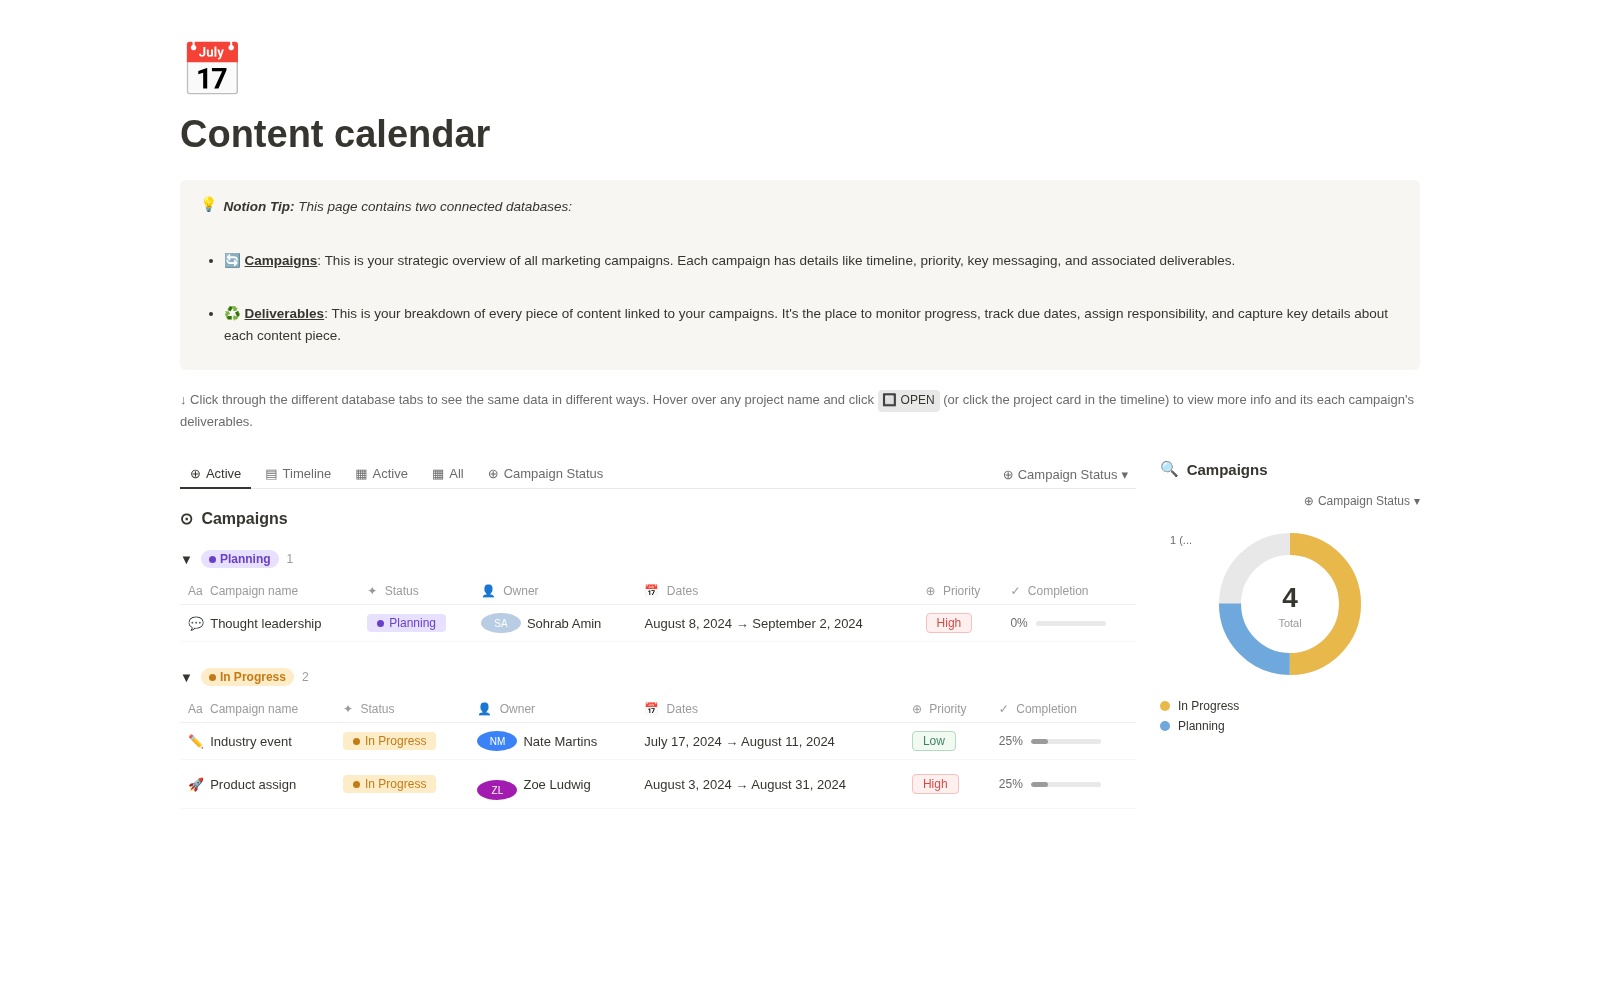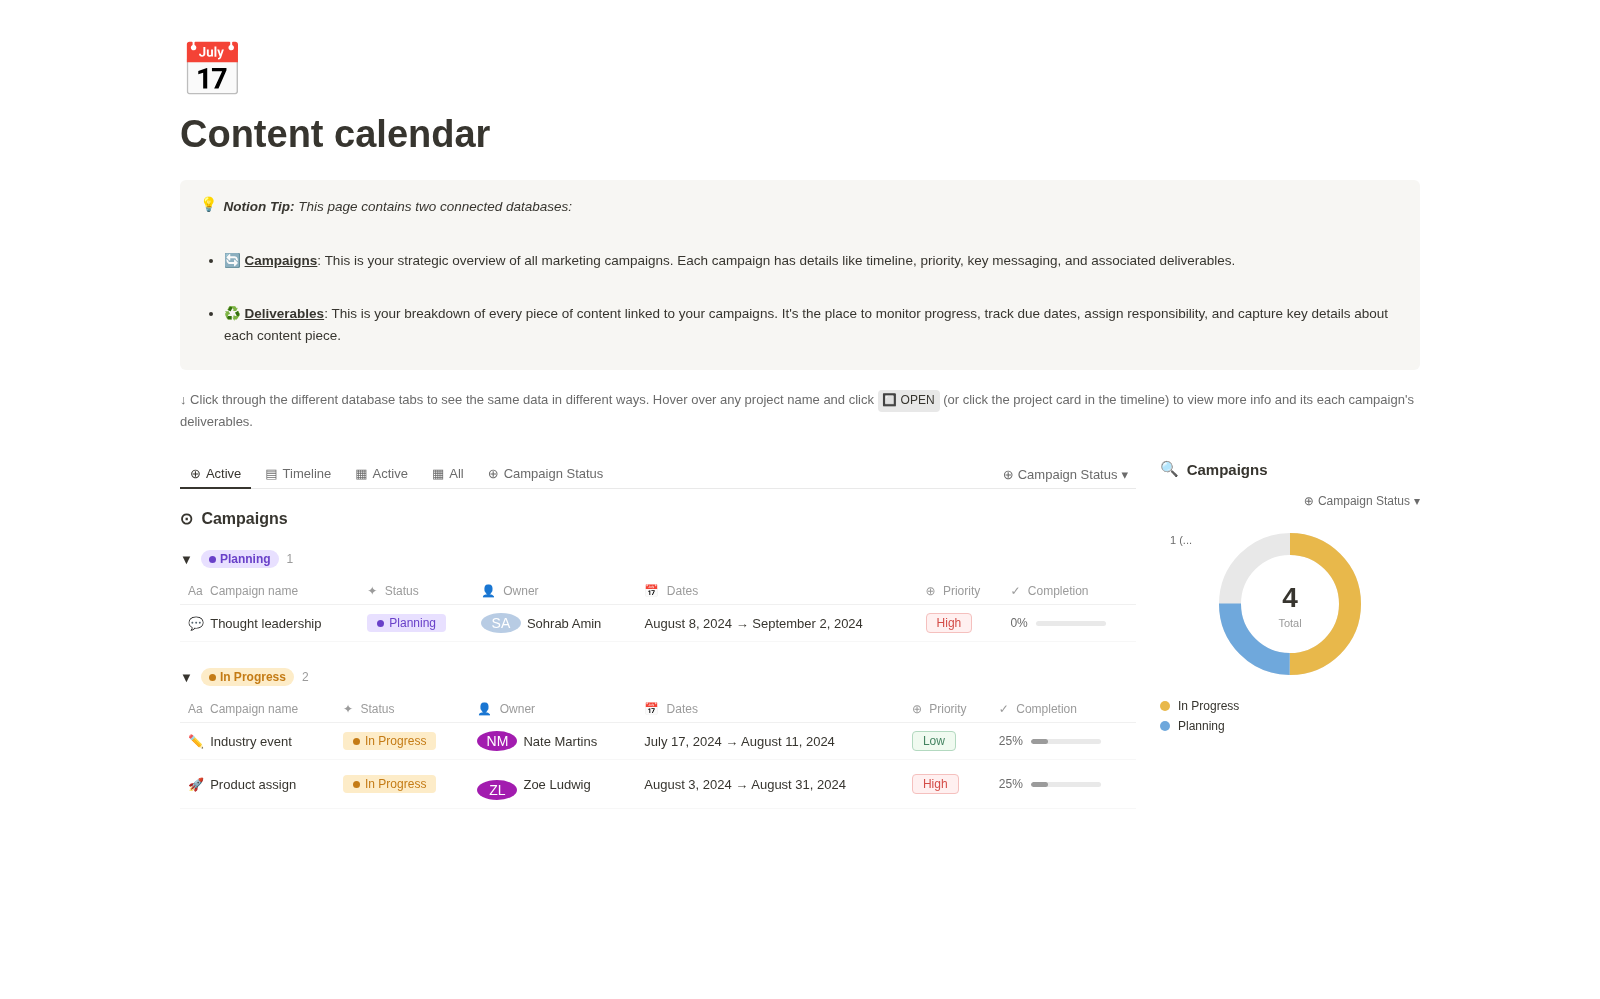--- a/index.html
+++ b/index.html
@@ -204,21 +204,21 @@
       gap: 6px;
     }
     .avatar {
       width: 40px;
       height: 20px;
       border-radius: 50%;
       background: #c8d8f0;
       display: flex;
       align-items: center;
       justify-content: center;
-      font-size: 14px;
+      font-size: 10px;
       color: #fff;
     }
     .priority-pill {
       display: inline-block;
       padding: 2px 10px;
       border-radius: 4px;
       font-size: 12px;
       font-weight: 500;
       border: 1px solid;
     }
@@ -512,21 +512,21 @@
                 </div>
               </td>
               <td>
                 <span class="status-pill inprogress">
                   <span class="dot inprogress"></span>
                   <span>In Progress</span>
                 </span>
               </td>
               <td>
                 <div class="owner-cell">
-                  <div class="avatar" style="background:#a21caf;">NM</div>
+                  <div class="avatar" style="background:#3b82f6;">NM</div>
                   <span>Nate Martins</span>
                 </div>
               </td>
               <td>
                 <span>July 17, 2024 → August 11, 2024</span>
               </td>
               <td>
                 <span class="priority-pill low">Low</span>
               </td>
               <td>

